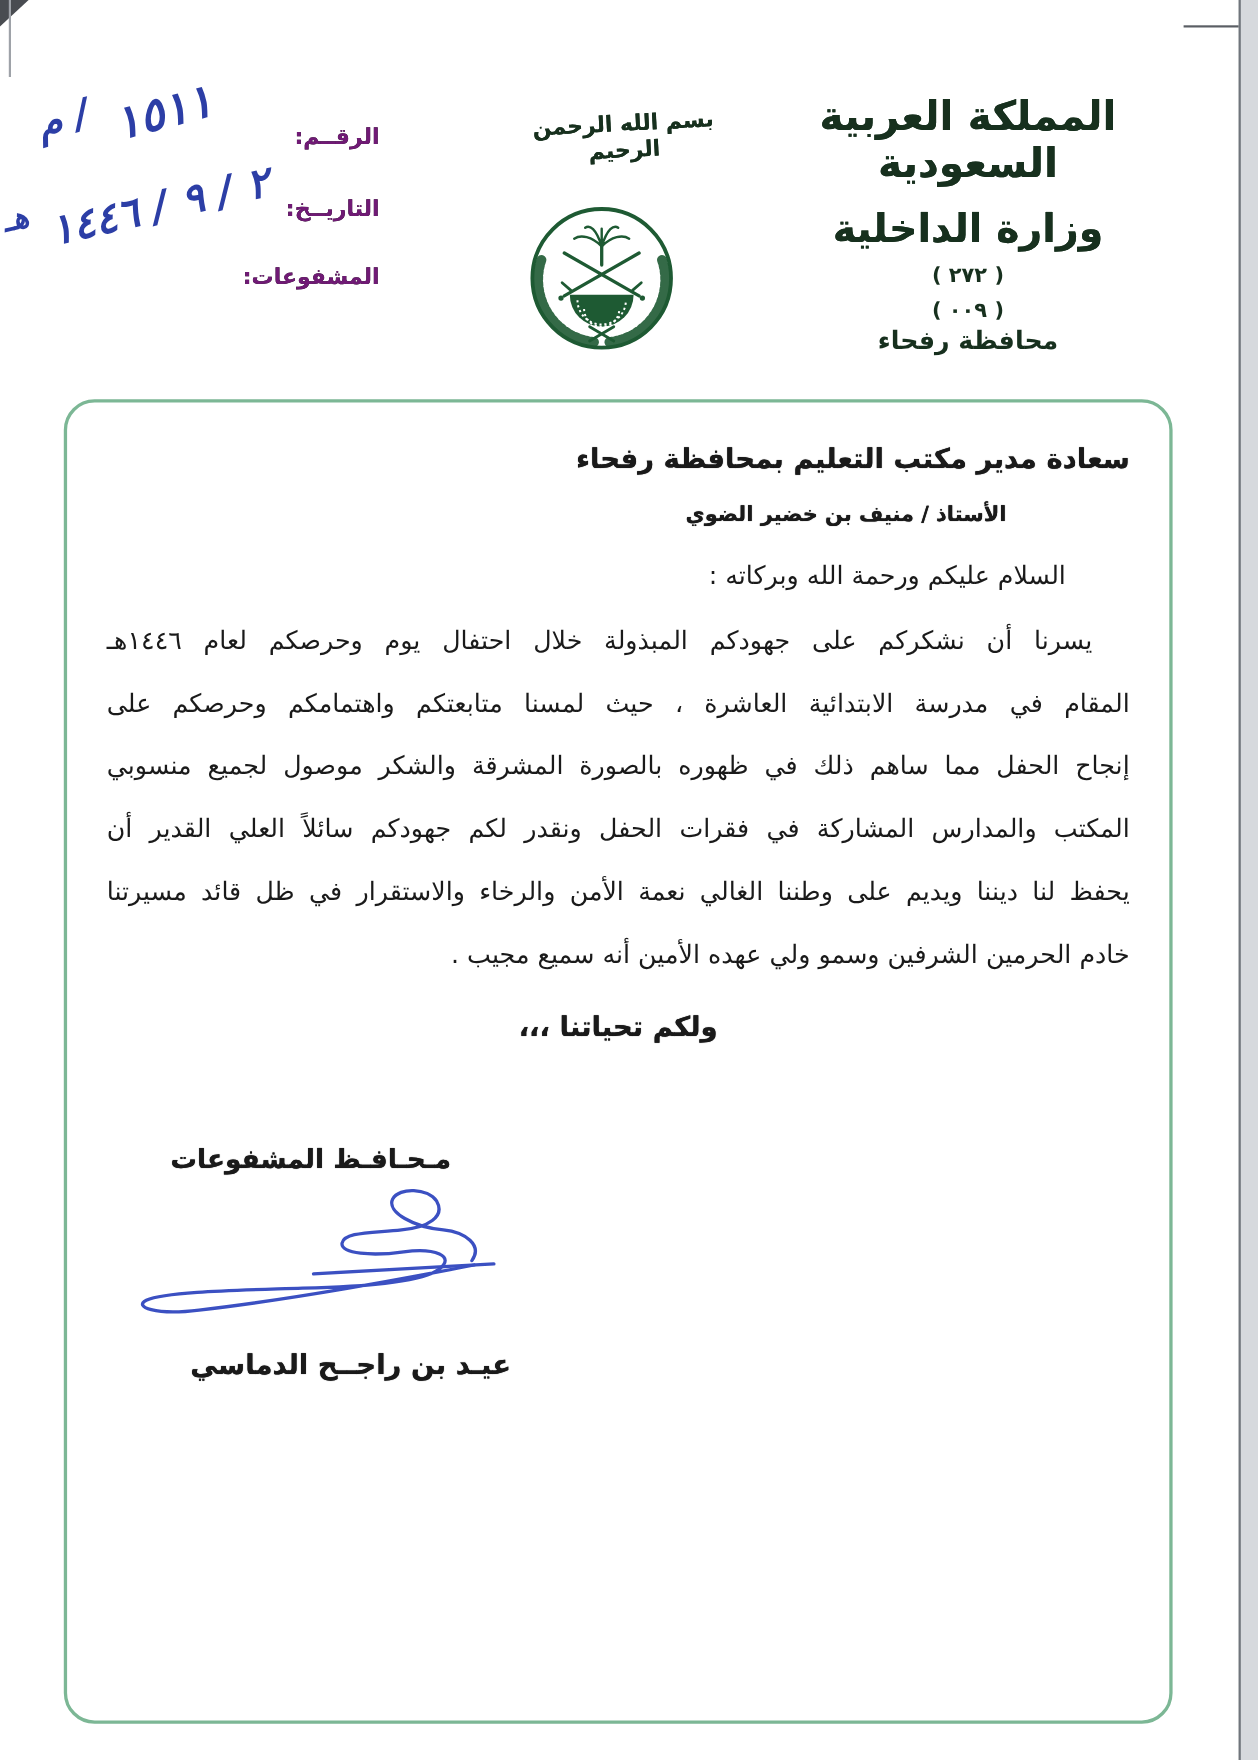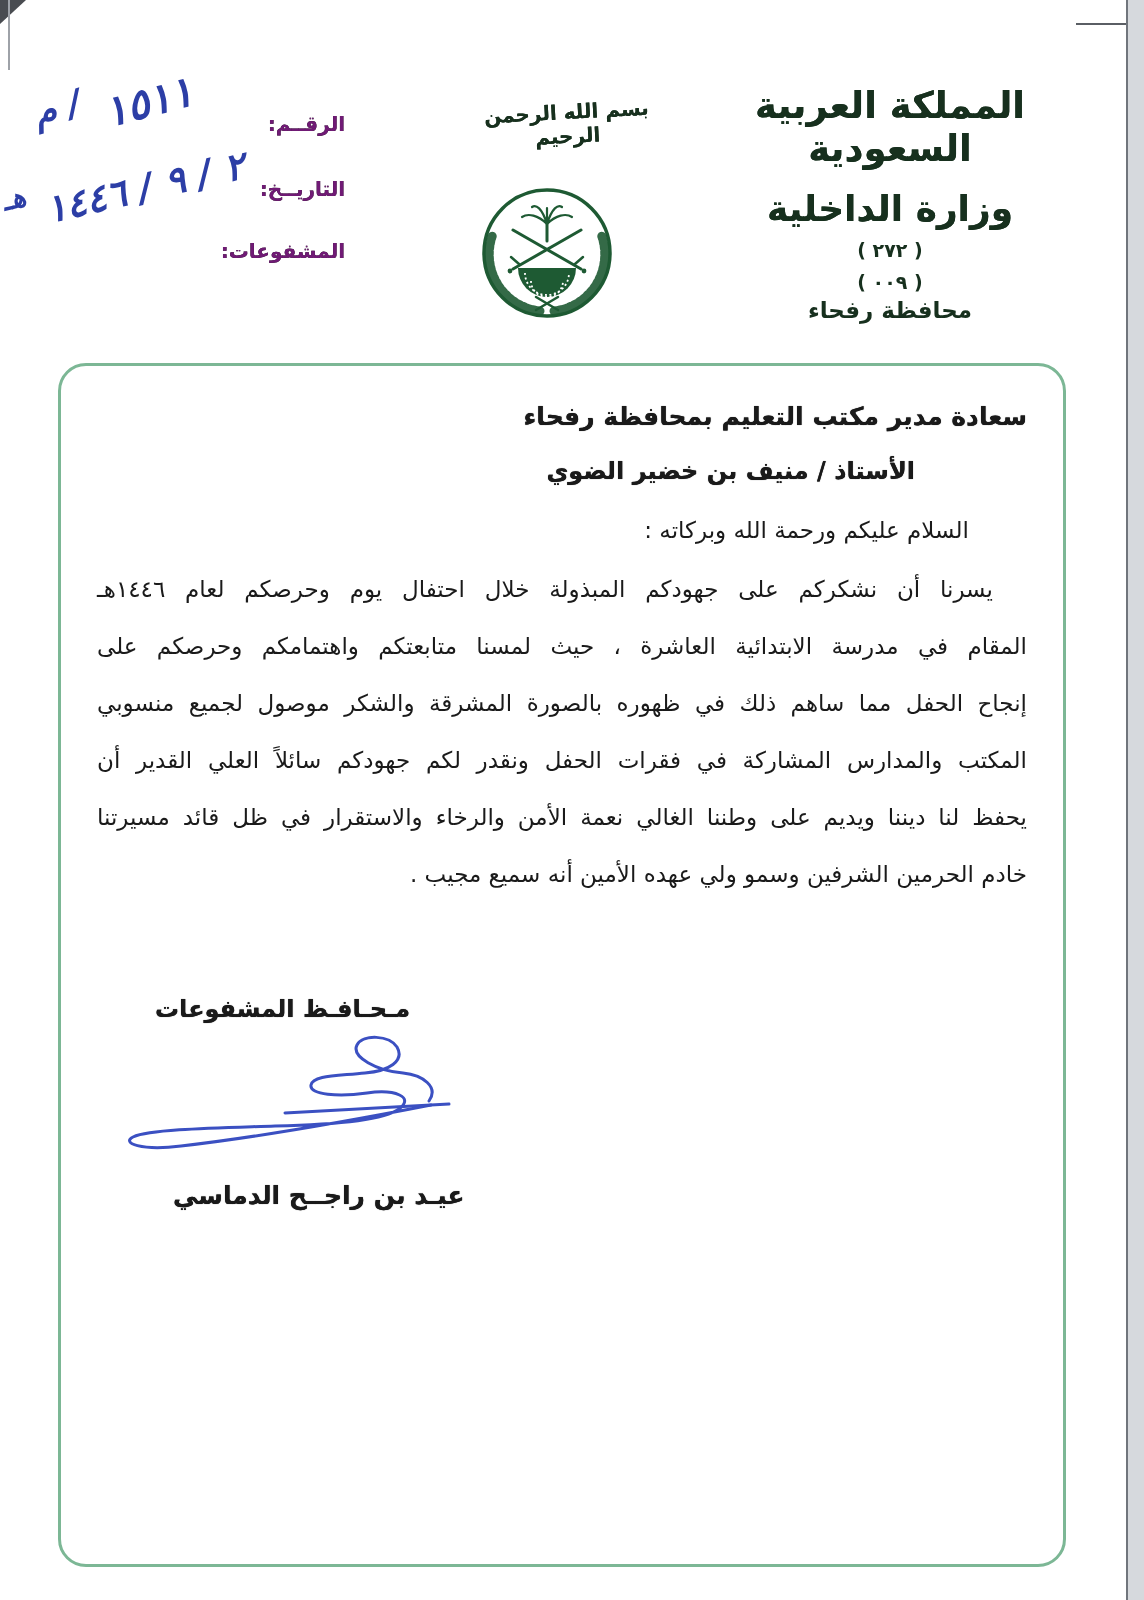--- a/index.html
+++ b/index.html
@@ -9,21 +9,21 @@
   }
   
   .scan-strip-right{position:absolute;top:0;right:0;width:16px;height:100%;
     background:#d6d9dd;border-left:2px solid #70757c;}
   .scan-top-right-line{position:absolute;top:23px;right:18px;width:50px;height:2px;background:#5a5e64;}
   .scan-corner-mark{position:absolute;top:0;left:0;width:0;height:0;
     border-top:24px solid #494c51;border-right:26px solid transparent;}
   .scan-left-line{position:absolute;top:0;left:8px;width:2px;height:70px;background:#9ea2a8;}
 
   
-  .hdr-right{position:absolute;top:84px;right:34px;width:440px;text-align:center;
+  .hdr-right{position:absolute;top:84px;right:44px;width:440px;text-align:center;
     color:#17301e;direction:rtl;}
   .hdr-kingdom{font-size:37px;font-weight:bold;letter-spacing:1px;text-shadow:0 0 .6px #17301e;}
   .hdr-ministry{font-size:36px;font-weight:bold;margin-top:18px;text-shadow:0 0 .6px #17301e;}
   .hdr-code{font-size:19px;font-weight:bold;margin-top:10px;letter-spacing:2px;}
   .hdr-emirate{font-size:27px;font-weight:bold;margin-top:4px;text-shadow:0 0 .5px #17301e;}
   .hdr-gov{font-size:23px;font-weight:bold;margin-top:4px;}
 
   .basmala{position:absolute;top:100px;left:452px;width:230px;text-align:center;
     font-size:20px;font-weight:bold;color:#17301e;transform:rotate(-3deg);direction:rtl;
     text-shadow:0 0 .5px #17301e;}
@@ -40,21 +40,21 @@
   .hand-num{top:86px;left:36px;font-size:42px;transform:rotate(-15deg);}
   .hand-num .raised{display:inline-block;transform:translateY(-20px);font-size:36px;margin-right:6px;}
   .hand-date{top:170px;left:4px;font-size:38px;transform:rotate(-13deg);}
   .hand-date .raised{display:inline-block;transform:translateY(-22px);font-size:28px;margin-right:4px;}
 
   
   .letter-box{position:absolute;top:363px;left:58px;width:1008px;height:1204px;
     border:3px solid #7cb795;border-radius:28px;box-sizing:border-box;
     padding:28px 36px 0 36px;direction:rtl;}
   .addr1{font-size:25px;font-weight:bold;margin-top:8px;text-shadow:0 0 .7px #000;}
-  .addr2{font-size:24px;font-weight:bold;margin-top:26px;padding-right:112px;text-shadow:0 0 .7px #000;}
+  .addr2{font-size:19px;font-weight:bold;margin-top:26px;padding-right:112px;text-shadow:0 0 .7px #000;}
   .greeting{font-size:23px;margin-top:32px;padding-right:58px;}
   .body-par{margin-top:18px;}
   .bline{font-size:23px;line-height:57px;text-align:justify;text-align-last:justify;}
   .bline.first{text-indent:34px;}
   .bline.last{text-align-last:right;}
   .closing{font-size:25px;font-weight:bold;text-align:center;margin-top:22px;text-shadow:0 0 .7px #000;}
   .signer-title{font-size:24px;font-weight:bold;text-align:left;padding-left:58px;margin-top:92px;
     text-shadow:0 0 .7px #000;}
   .signature-wrap{margin-top:2px;margin-left:20px;direction:ltr;}
   .signer-name{font-size:25px;font-weight:bold;text-align:left;padding-left:76px;margin-top:24px;
@@ -121,20 +121,21 @@
 
     <div class="body-par">
       <div class="bline first">يسرنا أن نشكركم على جهودكم المبذولة خلال احتفال يوم وحرصكم لعام ١٤٤٦هـ</div>
       <div class="bline">المقام في مدرسة الابتدائية العاشرة ، حيث لمسنا متابعتكم واهتمامكم وحرصكم على</div>
       <div class="bline">إنجاح الحفل مما ساهم ذلك في ظهوره بالصورة المشرقة والشكر موصول لجميع منسوبي</div>
       <div class="bline">المكتب والمدارس المشاركة في فقرات الحفل ونقدر لكم جهودكم سائلاً العلي القدير أن</div>
       <div class="bline">يحفظ لنا ديننا ويديم على وطننا الغالي نعمة الأمن والرخاء والاستقرار في ظل قائد مسيرتنا</div>
       <div class="bline last">خادم الحرمين الشرفين وسمو ولي عهده الأمين أنه سميع مجيب .</div>
     </div>
 
+    <div class="closing">ولكم تحياتنا ،،،</div>
 
     <div class="signer-title">مـحـافـظ المشفوعات</div>
 
     <div class="signature-wrap">
       <svg width="350" height="128" viewBox="0 0 350 128">
         <g stroke="#3b50c2" stroke-width="3" fill="none" stroke-linecap="round">
           <path d="M312,76 C322,62 306,50 286,48 C260,46 234,32 240,20
                    C246,9 272,10 280,22 C288,36 272,46 248,48
                    C220,51 196,50 194,60 C192,70 222,72 250,68
                    C278,64 298,72 282,84 C264,97 206,100 158,101

